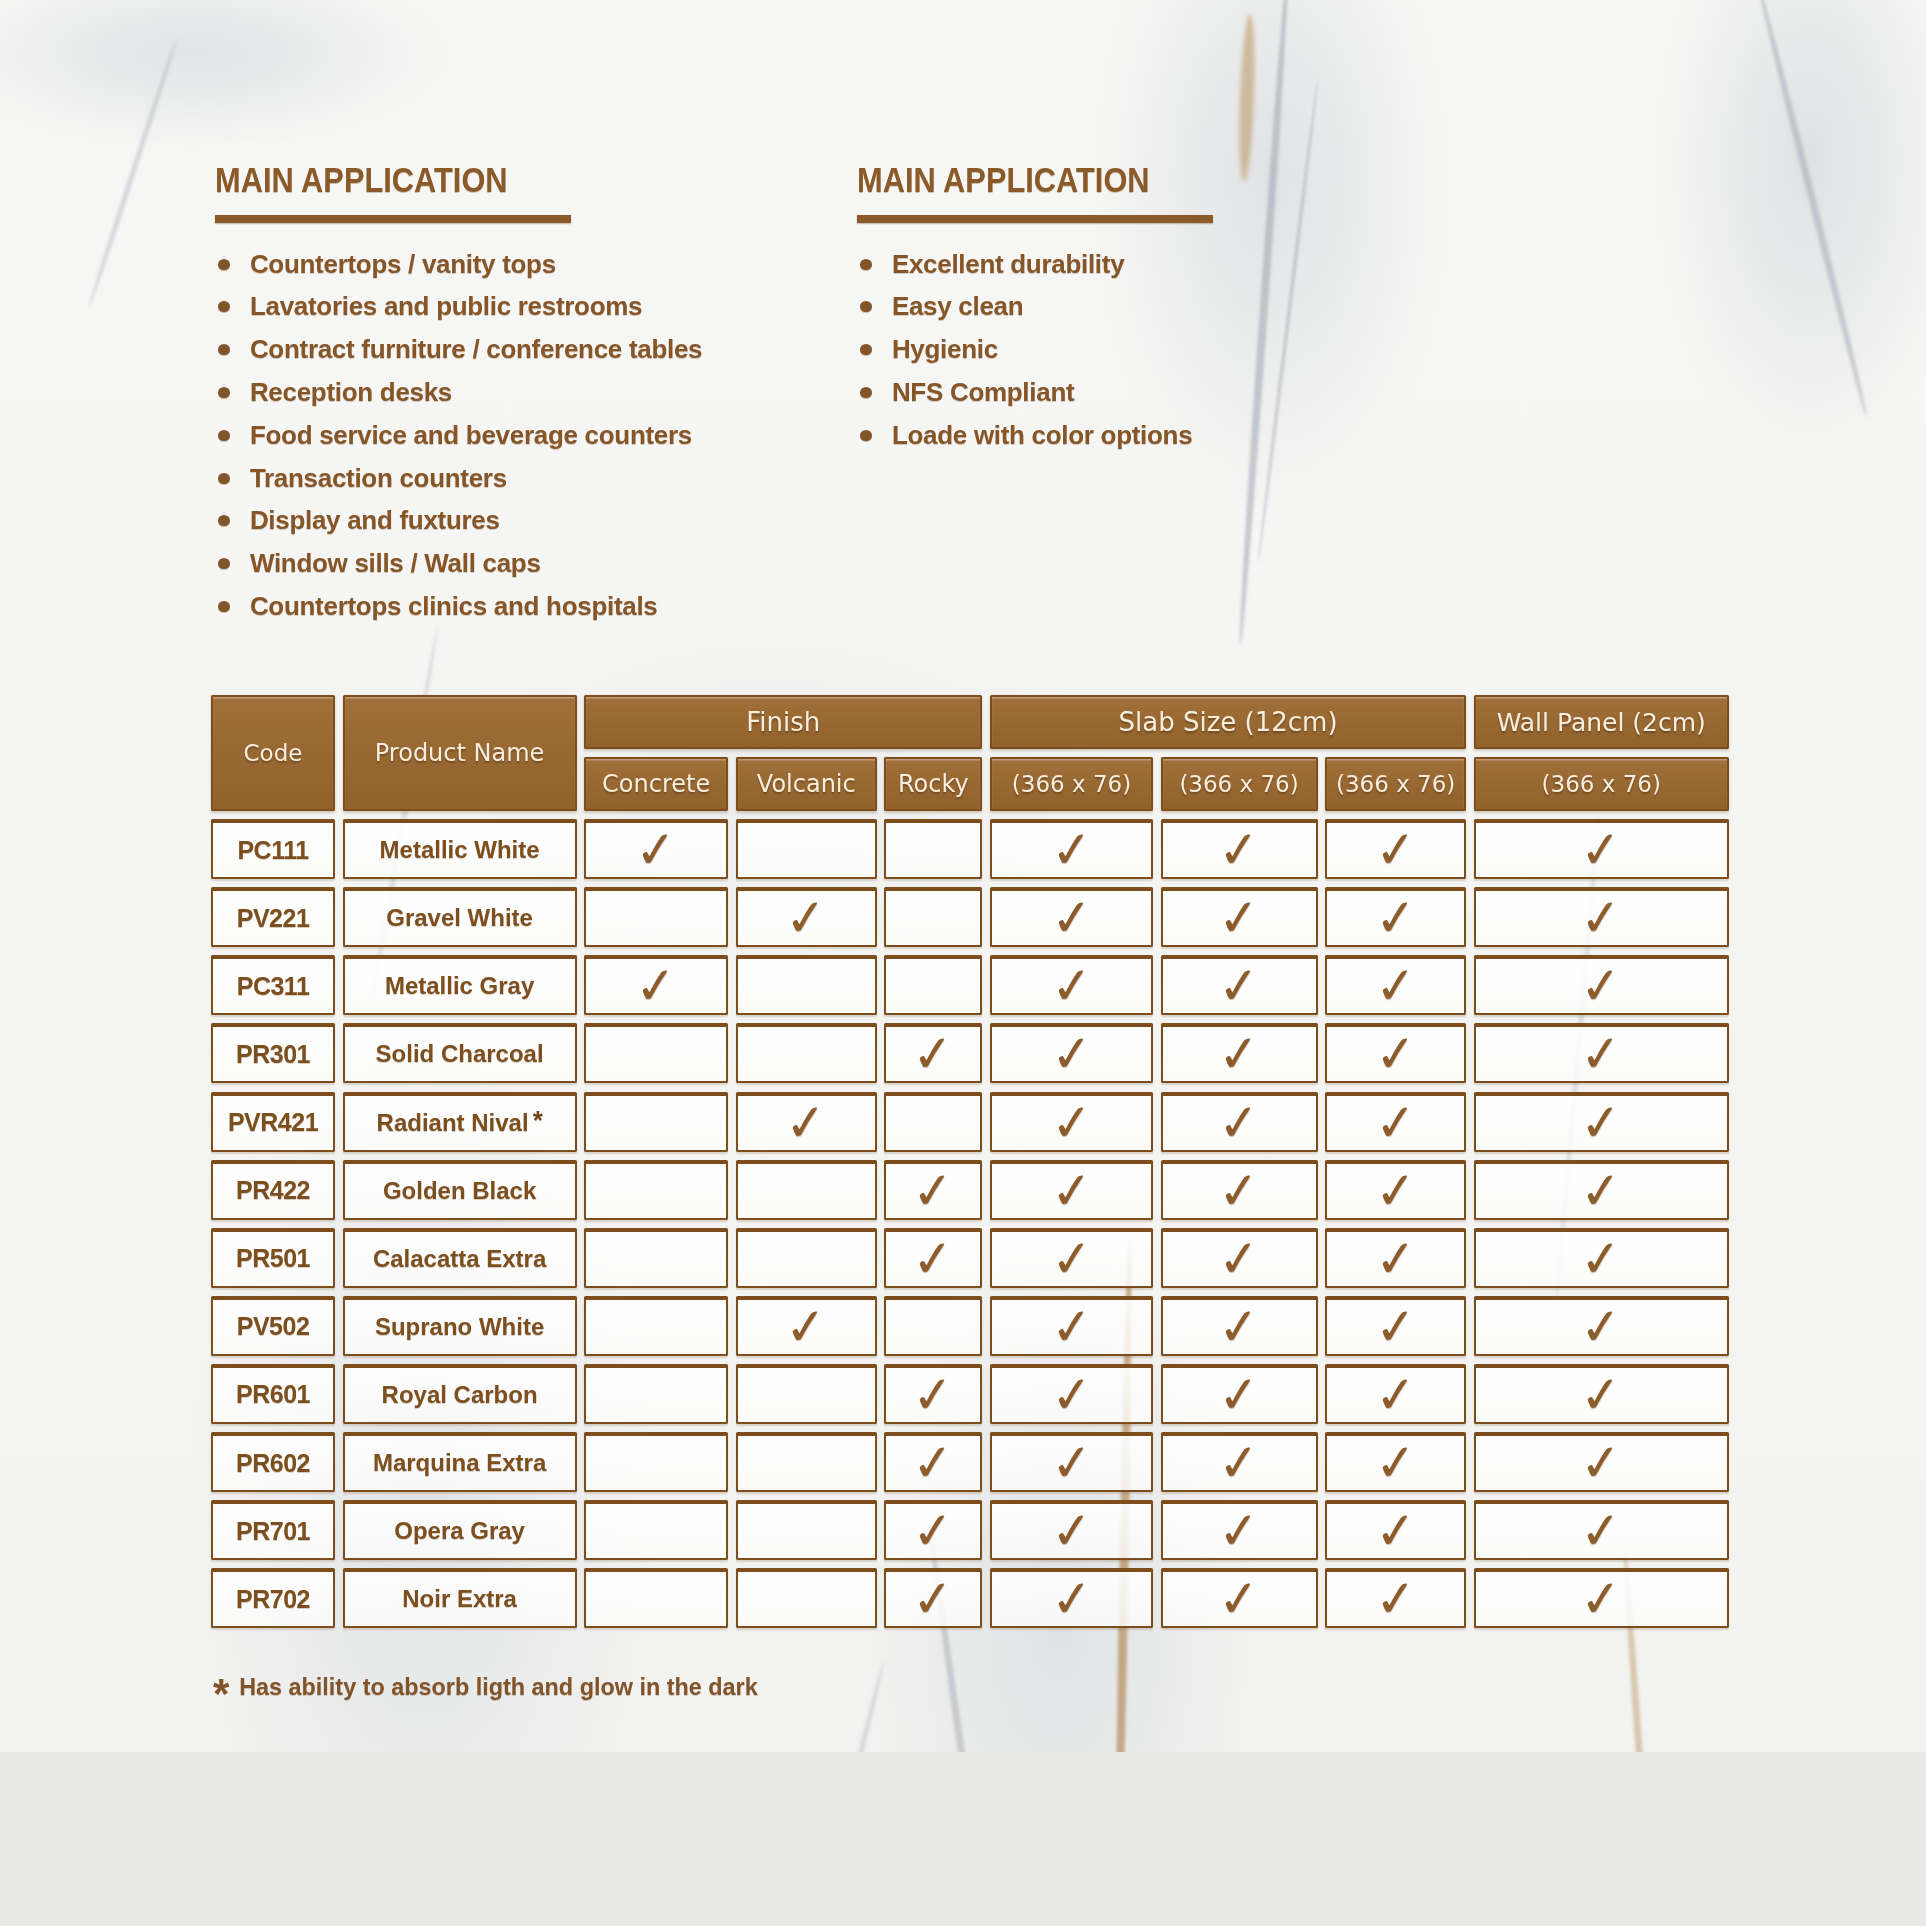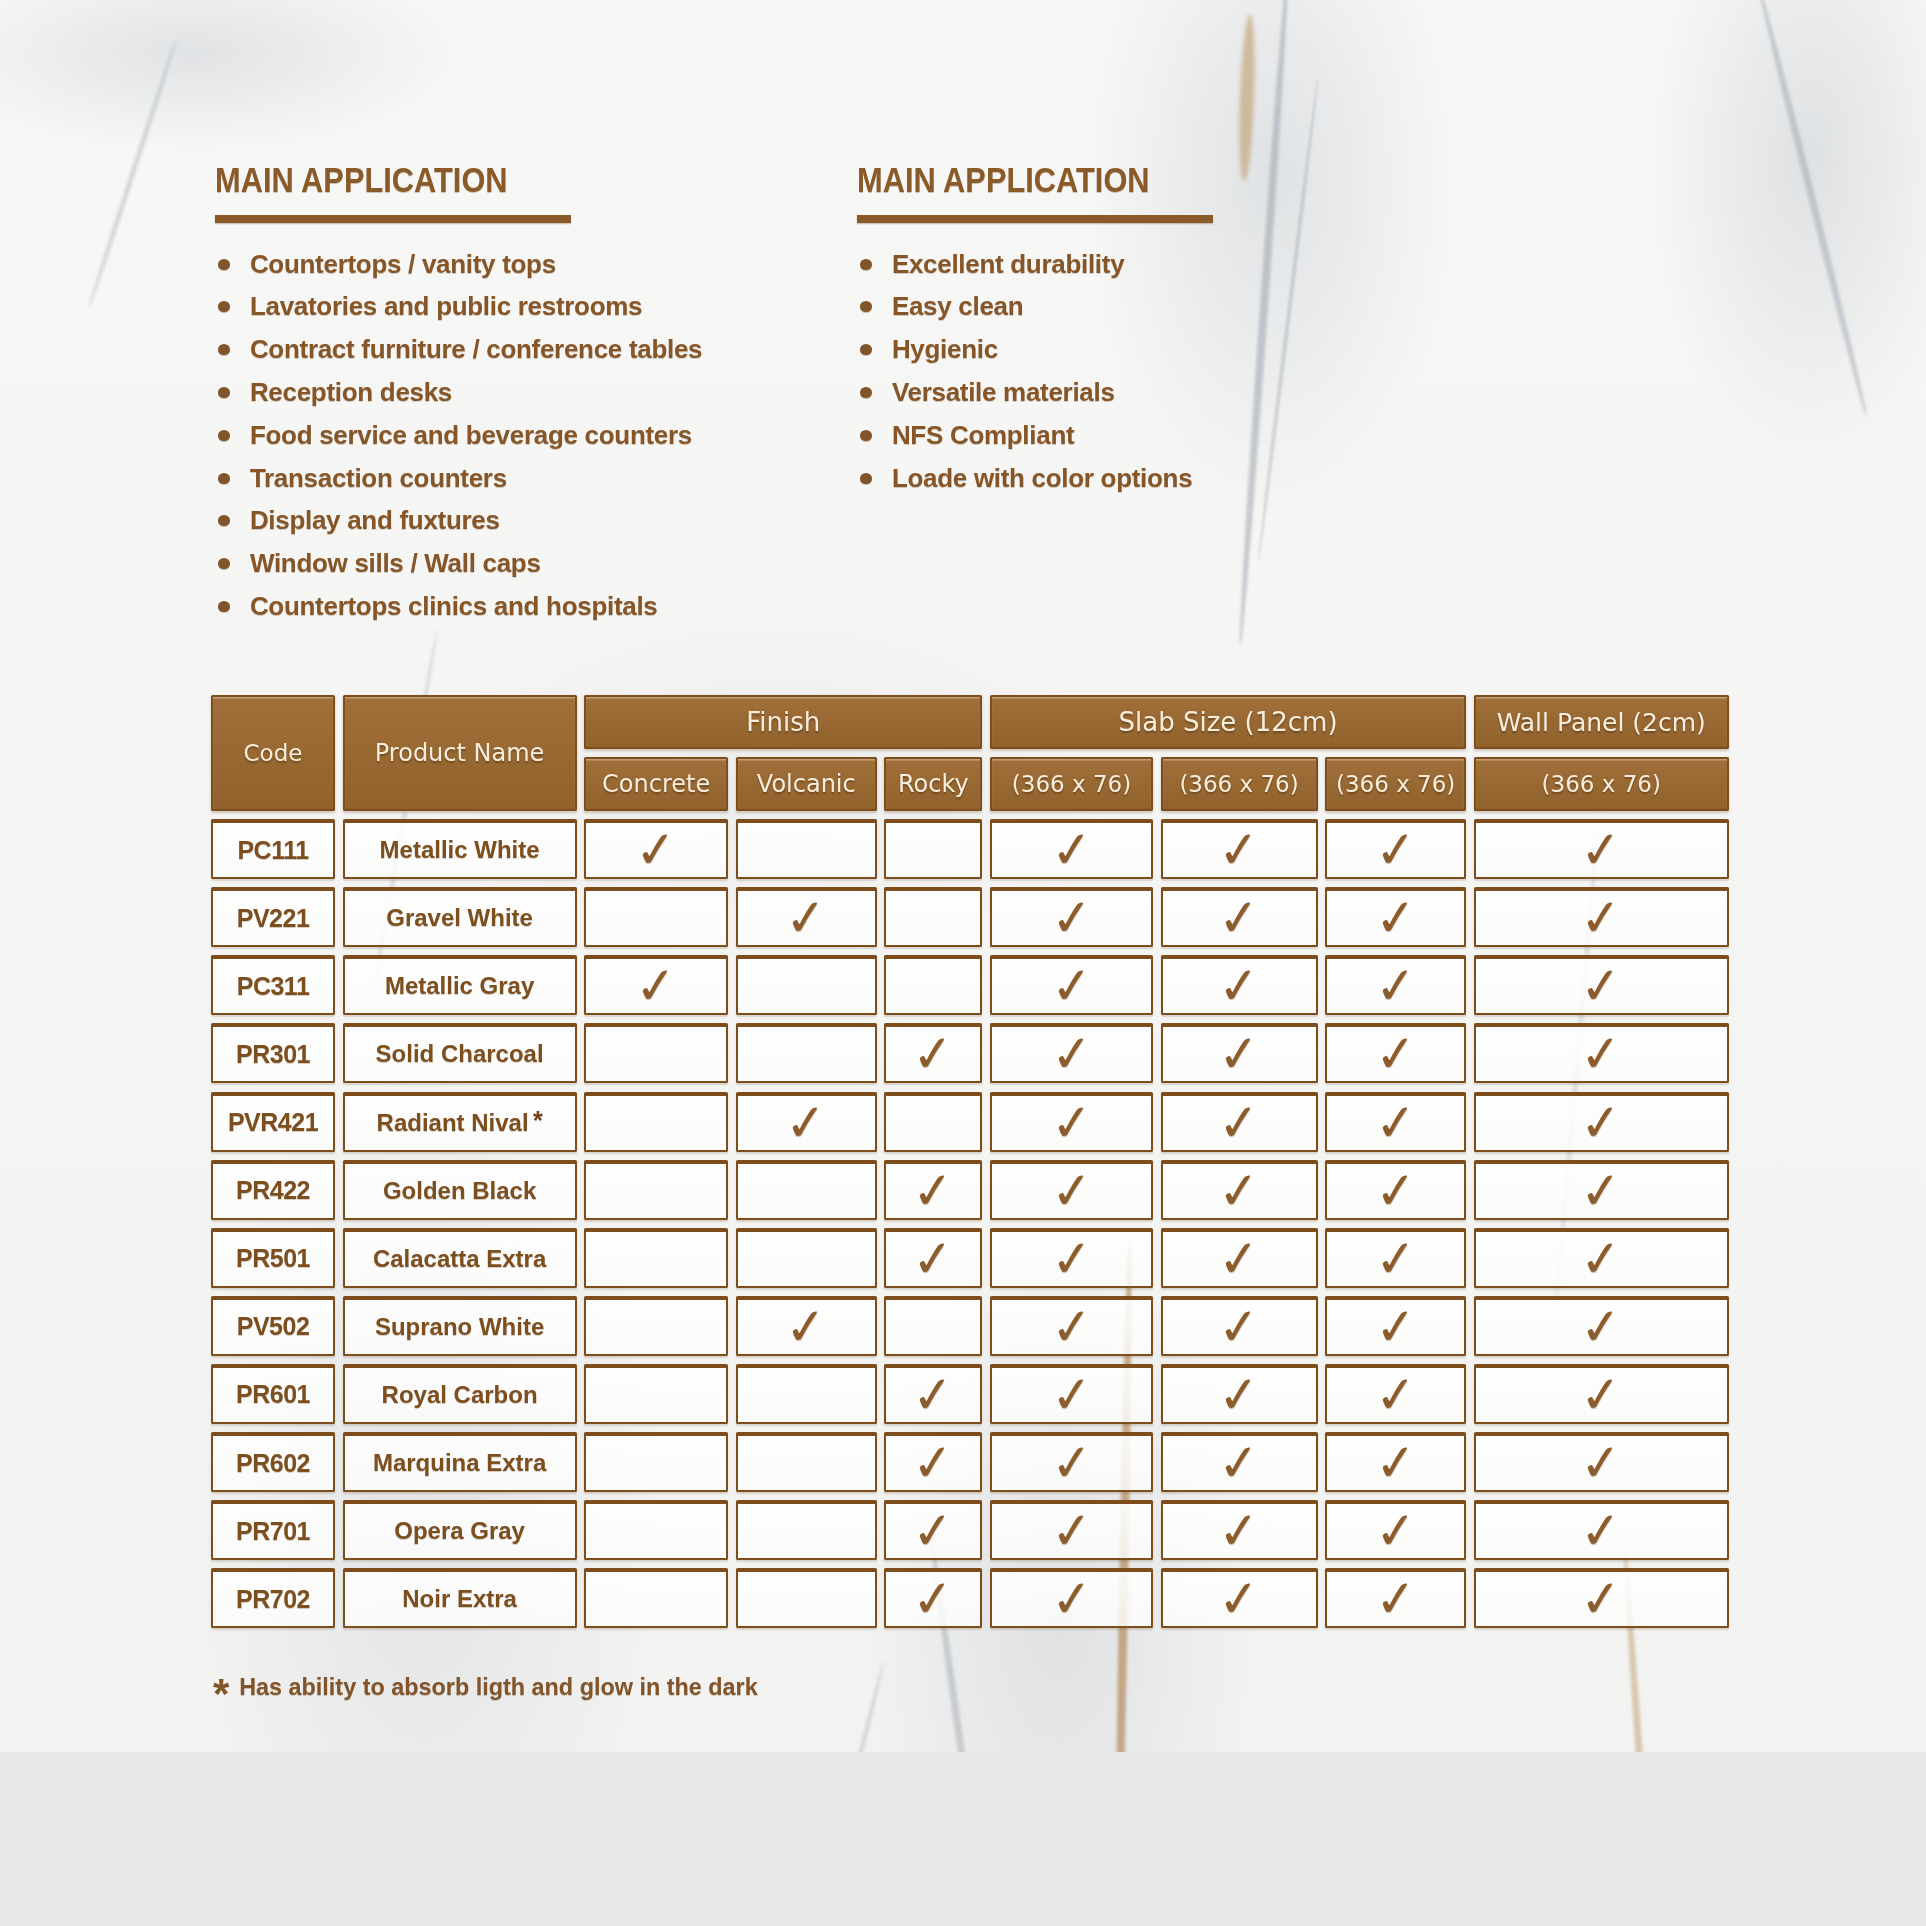--- a/index.html
+++ b/index.html
@@ -170,24 +170,20 @@
         <li>
           <span class="dot"></span>
           <span class="li-text">Easy clean</span>
         </li>
         <li>
           <span class="dot"></span>
           <span class="li-text">Hygienic</span>
         </li>
         <li>
           <span class="dot"></span>
-          <span class="li-text">Versatile materials</span>
-        </li>
-        <li>
-          <span class="dot"></span>
           <span class="li-text">NFS Compliant</span>
         </li>
         <li>
           <span class="dot"></span>
           <span class="li-text">Loade with color options</span>
         </li>
       </ul>
   </section>
 
   <div class="grid" id="product-table">

